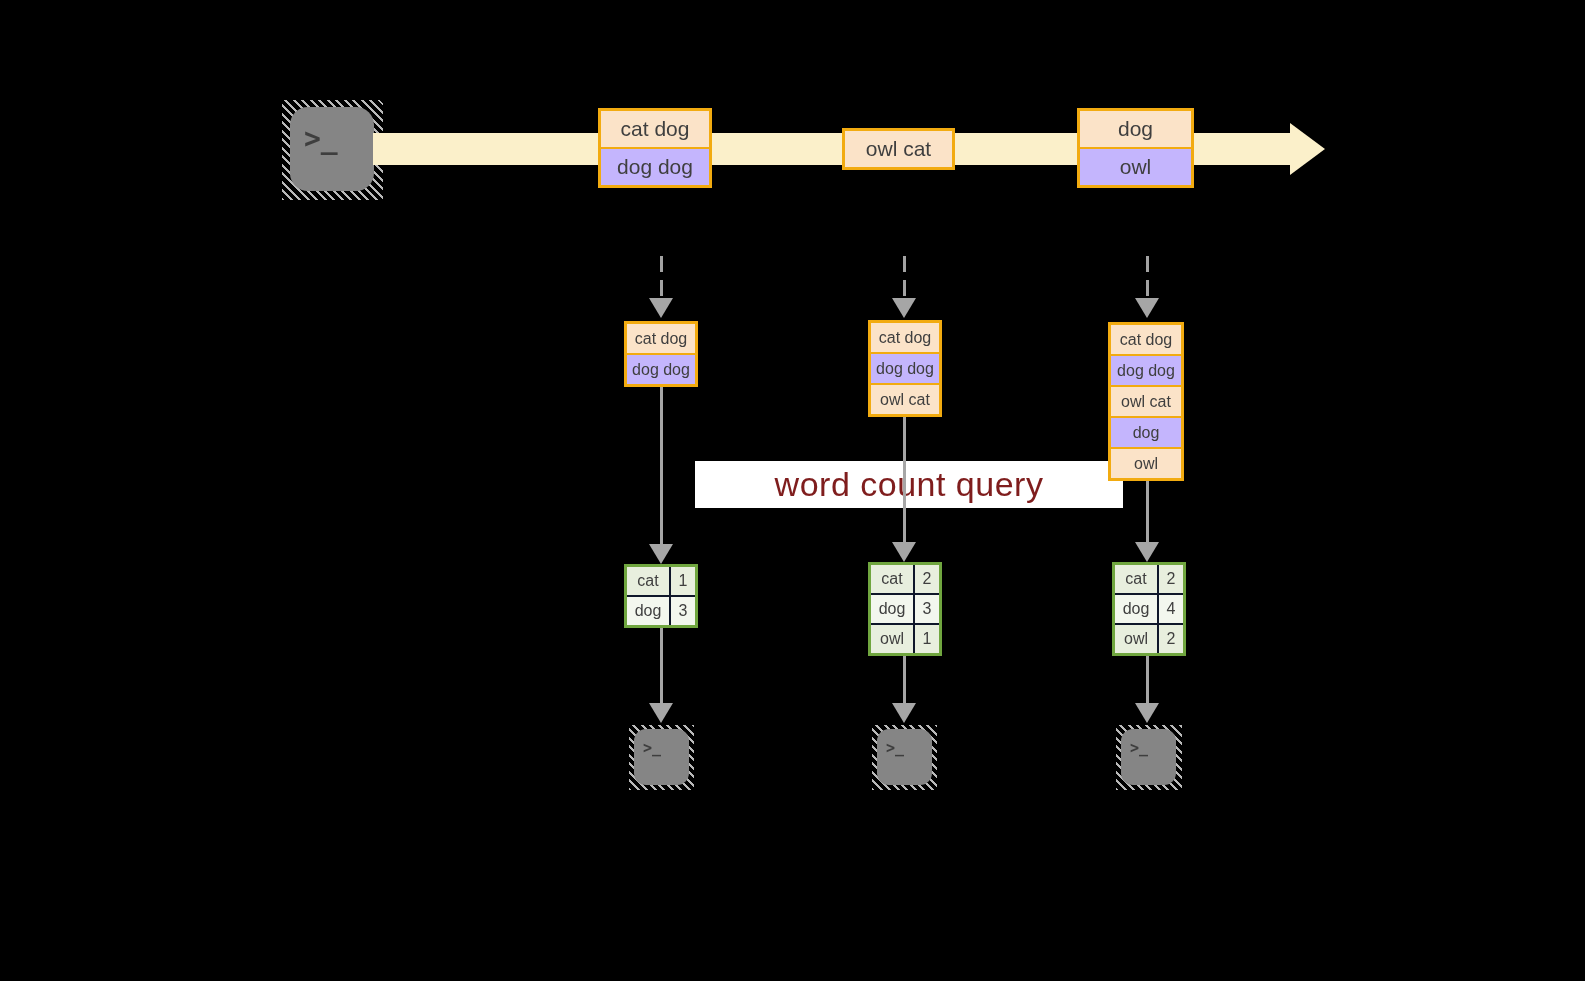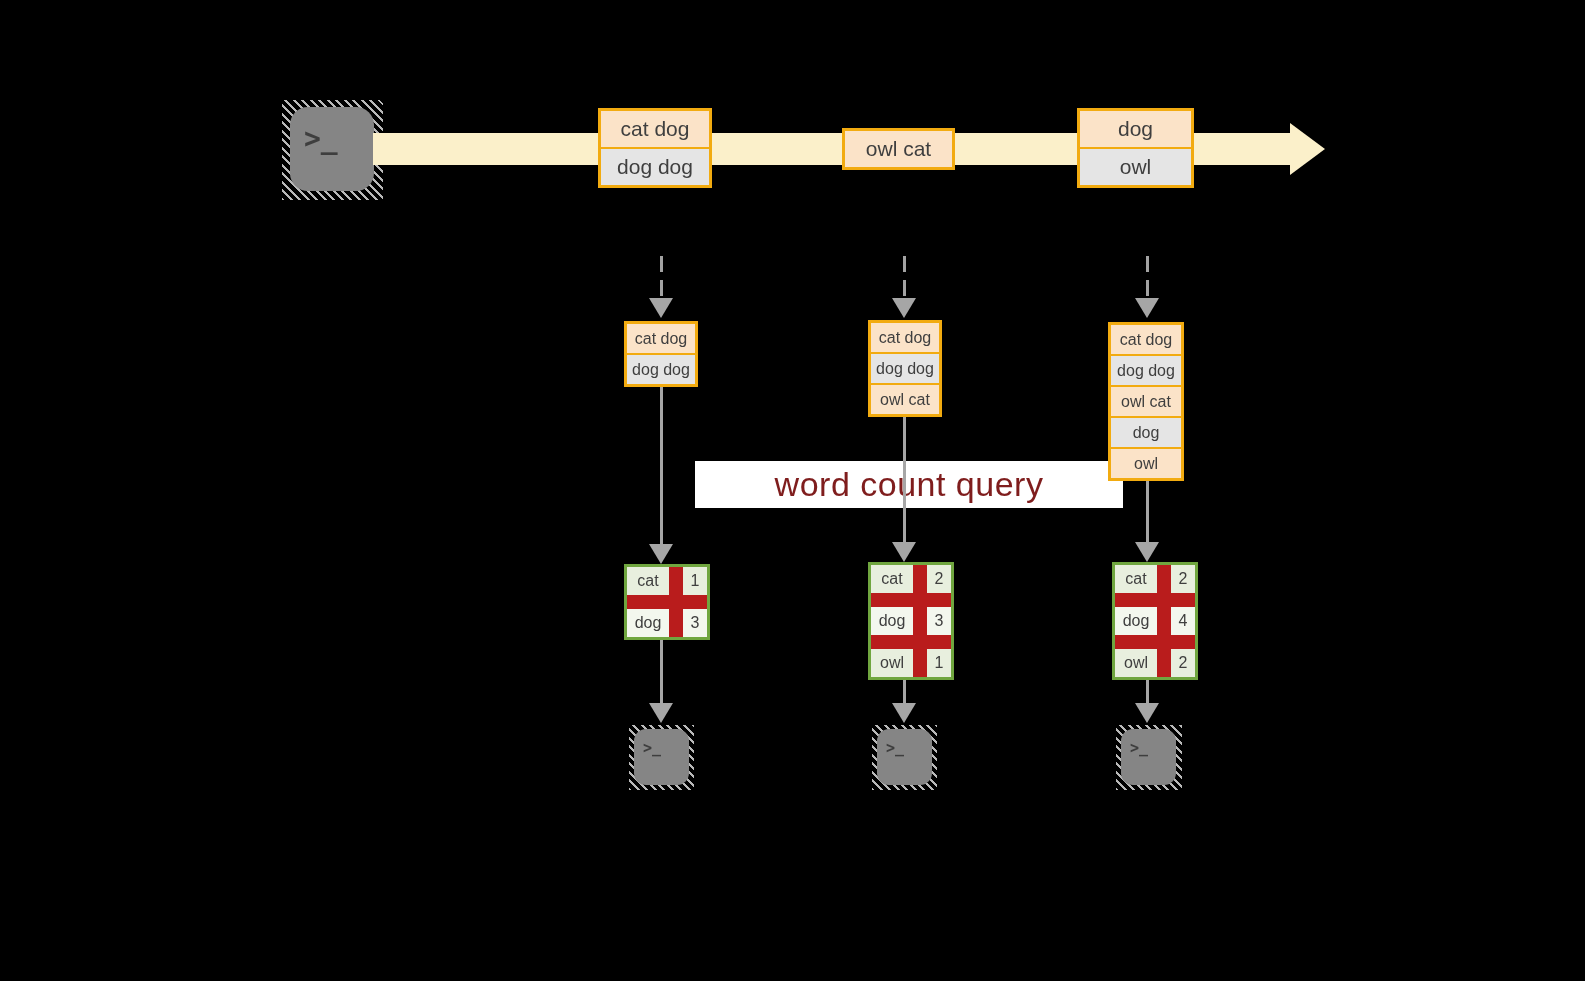--- a/index.html
+++ b/index.html
@@ -20,38 +20,38 @@
         border-left:35px solid #FBF0CA;}
 
   
   .obox{position:absolute;border:3px solid #F2AB10;box-sizing:border-box;z-index:4;}
   .obox .cell{display:flex;align-items:center;justify-content:center;
         color:#3F3F3F;}
   .obox .cell + .cell{border-top:2px solid #F2AB10;}
   .ebox .cell{height:36px;font-size:21px;}
   .bbox .cell{height:29px;font-size:16px;}
   .cell-dark{background:#FBE3C8;}
-  .cell-light{background:#e5e5e5;}
+  .cell-light{background:#c4b5fd;}
 
   
   .dashline{position:absolute;width:3px;z-index:3;background:
         repeating-linear-gradient(180deg,#A3A3A3 0 16px,rgba(0,0,0,0) 16px 24px);}
   .aline{position:absolute;width:3px;background:#A6A6A6;z-index:3;}
   .ahead{position:absolute;width:0;height:0;z-index:3;
         border-left:12px solid transparent;border-right:12px solid transparent;
         border-top:20px solid #A6A6A6;}
 
   
   .qbox{position:absolute;background:#FFFFFF;z-index:2;display:flex;
         align-items:center;justify-content:center;}
   .qtext{font-size:34px;color:#7f1d1d;letter-spacing:.5px;}
 
   
   .gtable{position:absolute;display:grid;grid-template-columns:42px 24px;
-        gap:14px;background:#b91c1c;border:3px solid #70A63F;z-index:4;}
+        gap:2px;background:#0f172a;border:3px solid #70A63F;z-index:4;}
   .gcell{display:flex;align-items:center;justify-content:center;height:28px;
         font-size:16px;color:#3F3F3F;}
   .g-dark{background:#E8EFDE;}
   .g-light{background:#F3F7EE;}
 </style>
 </head>
 <body>
 
 <div class="canvas">
 

